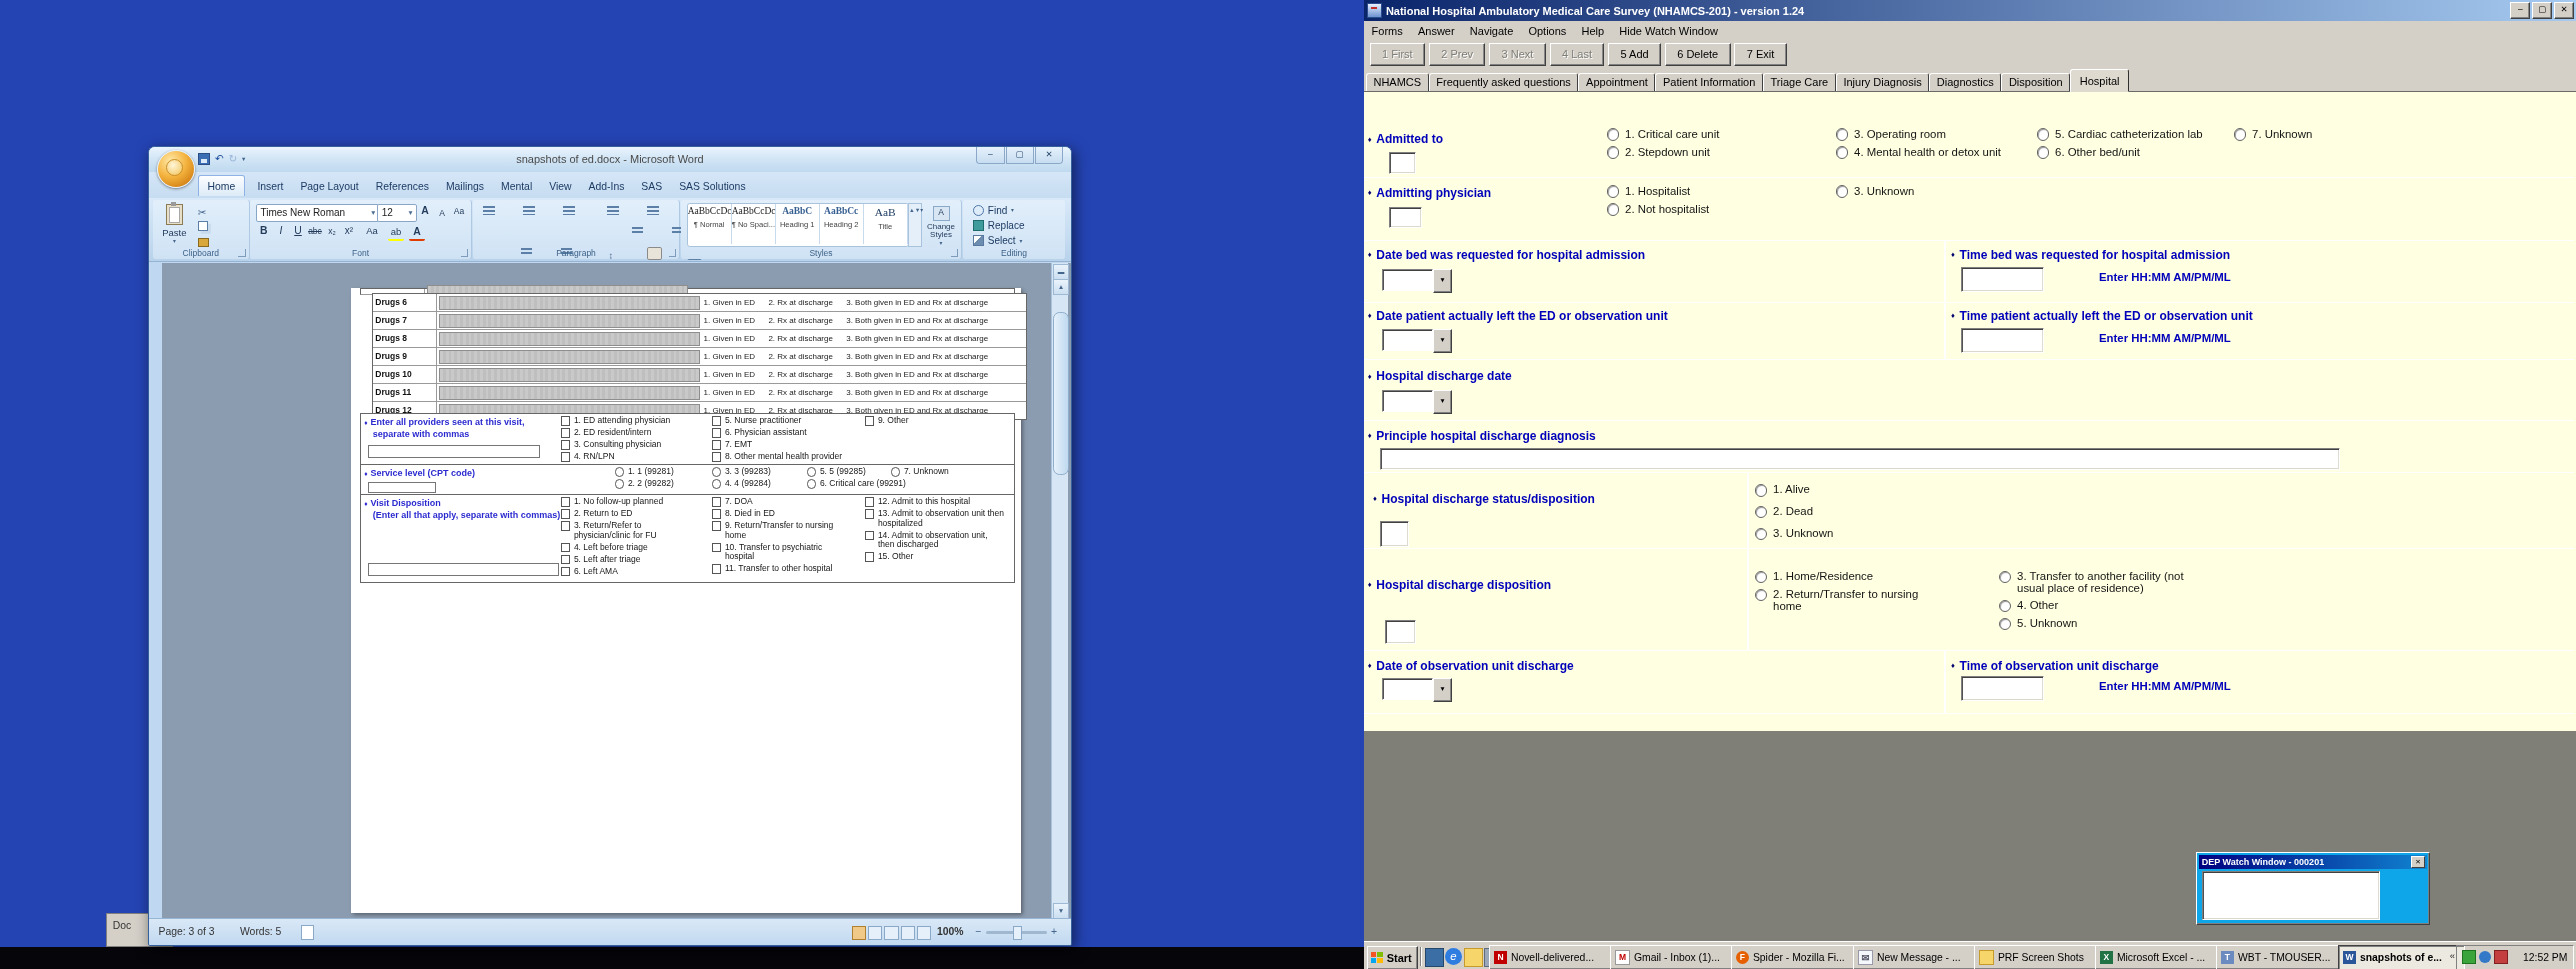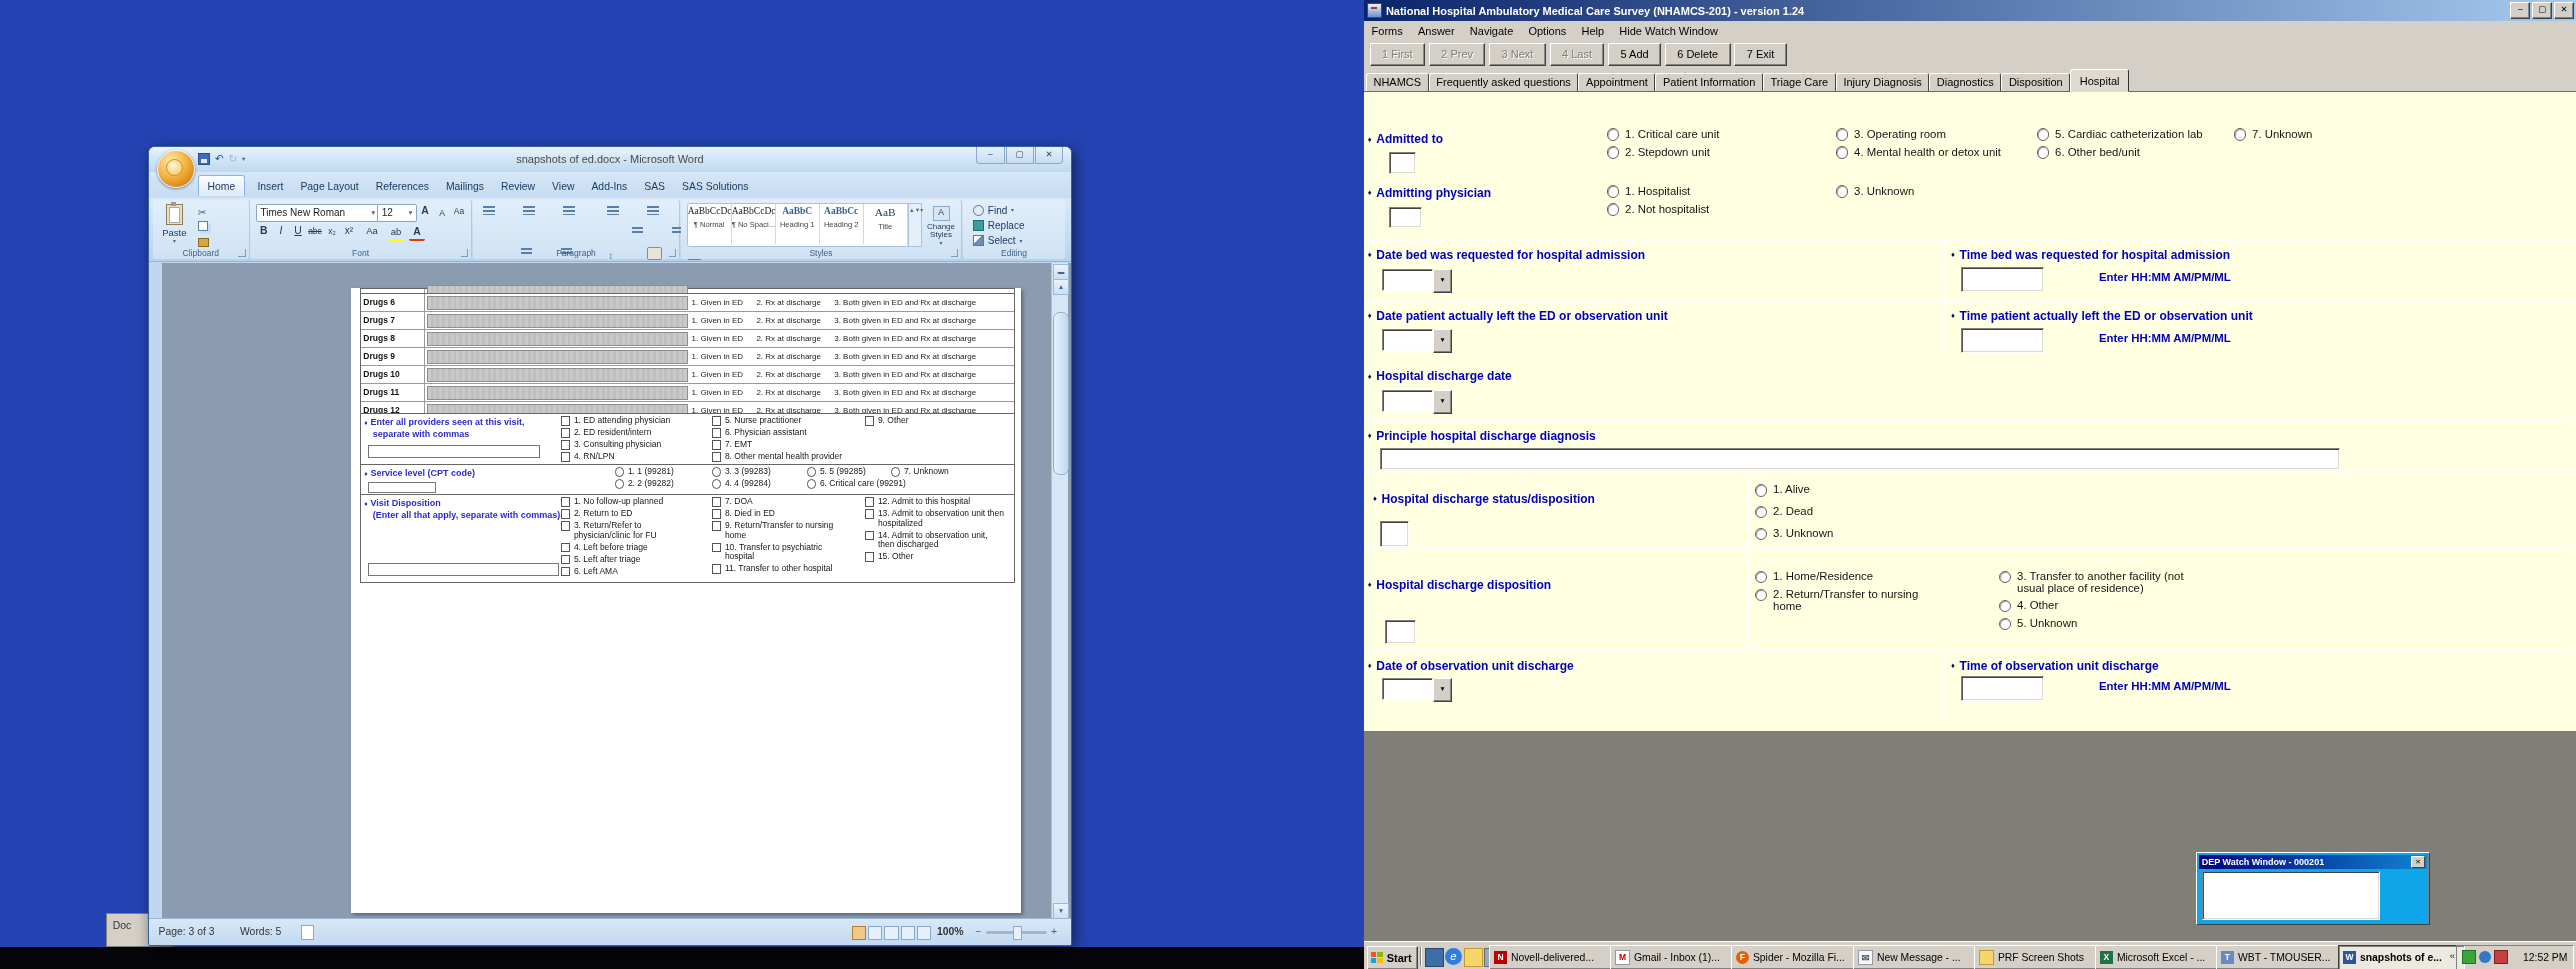--- a/index.html
+++ b/index.html
@@ -224,21 +224,21 @@
       </div>
     </div>
     <div class="office-orb">
         <div class="orb-core"></div>
       </div>
 
     <div class="w-tabrow">
       <div class="w-tabs">
         <span class="wtab active">Home</span>
         
-      <span class="wtab">Insert</span><span class="wtab">Page Layout</span><span class="wtab">References</span><span class="wtab">Mailings</span><span class="wtab">Review</span><span class="wtab">View</span><span class="wtab">Add-Ins</span><span class="wtab">SAS</span><span class="wtab">SAS Solutions</span></div>
+      <span class="wtab">Insert</span><span class="wtab">Page Layout</span><span class="wtab">References</span><span class="wtab">Mailings</span><span class="wtab">Mental</span><span class="wtab">View</span><span class="wtab">Add-Ins</span><span class="wtab">SAS</span><span class="wtab">SAS Solutions</span></div>
     </div>
 
     <div class="w-ribbon">
 
       <div class="rgroup" style="left:3.8px;width:96px;">
         <div class="abs" style="left:7.6px;top:3.8px;width:28px;text-align:center;">
           <div style="width:15px;height:19px;margin:0 auto;background:#E8DFC8;border:0.9px solid #8A7B55;position:relative;">
             <div style="position:absolute;left:1.9px;top:2.8px;width:9.5px;height:13.3px;background:#fff;border:0.9px solid #A8A8A8;"></div>
             <div style="position:absolute;left:3.8px;top:-2.8px;width:5.7px;height:3.8px;background:#9A9A9A;"></div>
           </div>
@@ -356,21 +356,21 @@
     <div class="w-doc">
       <div class="frame-strip"></div>
 
       <div class="w-page">
 
         <div class="doc-sec" style="top:0;height:5.7px;border-bottom:0.9px solid #9a9a9a;">
           <div class="dlc"></div>
             <div class="dbar" style="top:-3.8px;height:7.6px;"></div>
         </div>
 
-        <div class="doc-sec" style="top:5.7px;">
+        <div class="doc-sec" style="top:5.7px;margin-left:12px;">
 
             <div class="drow">
               <div class="dlc"></div>
               <span class="dl">Drugs 6</span>
               <div class="dbar"></div>
               <span class="dops">1. Given in ED      2. Rx at discharge      3. Both given in ED and Rx at discharge</span>
             </div>
 
             <div class="drow">
               <div class="dlc"></div>

